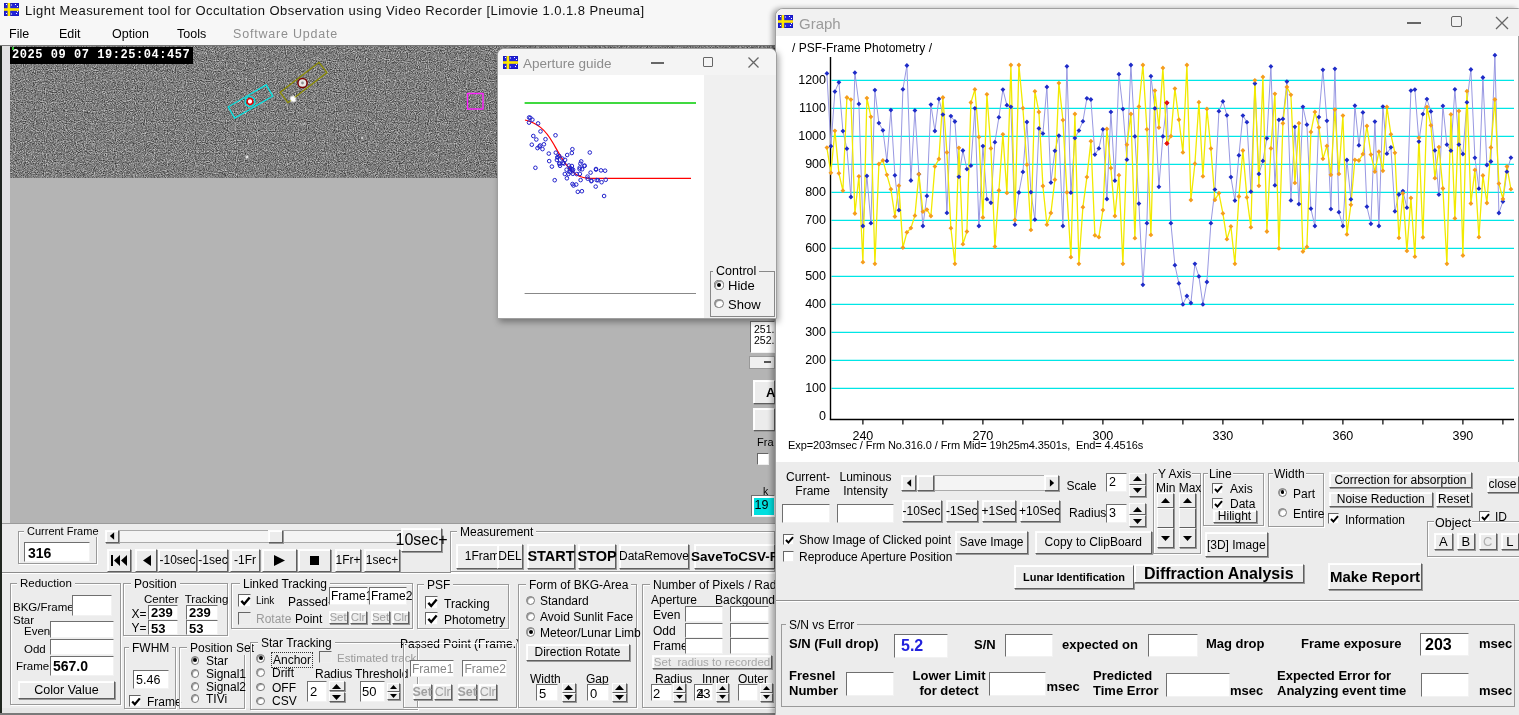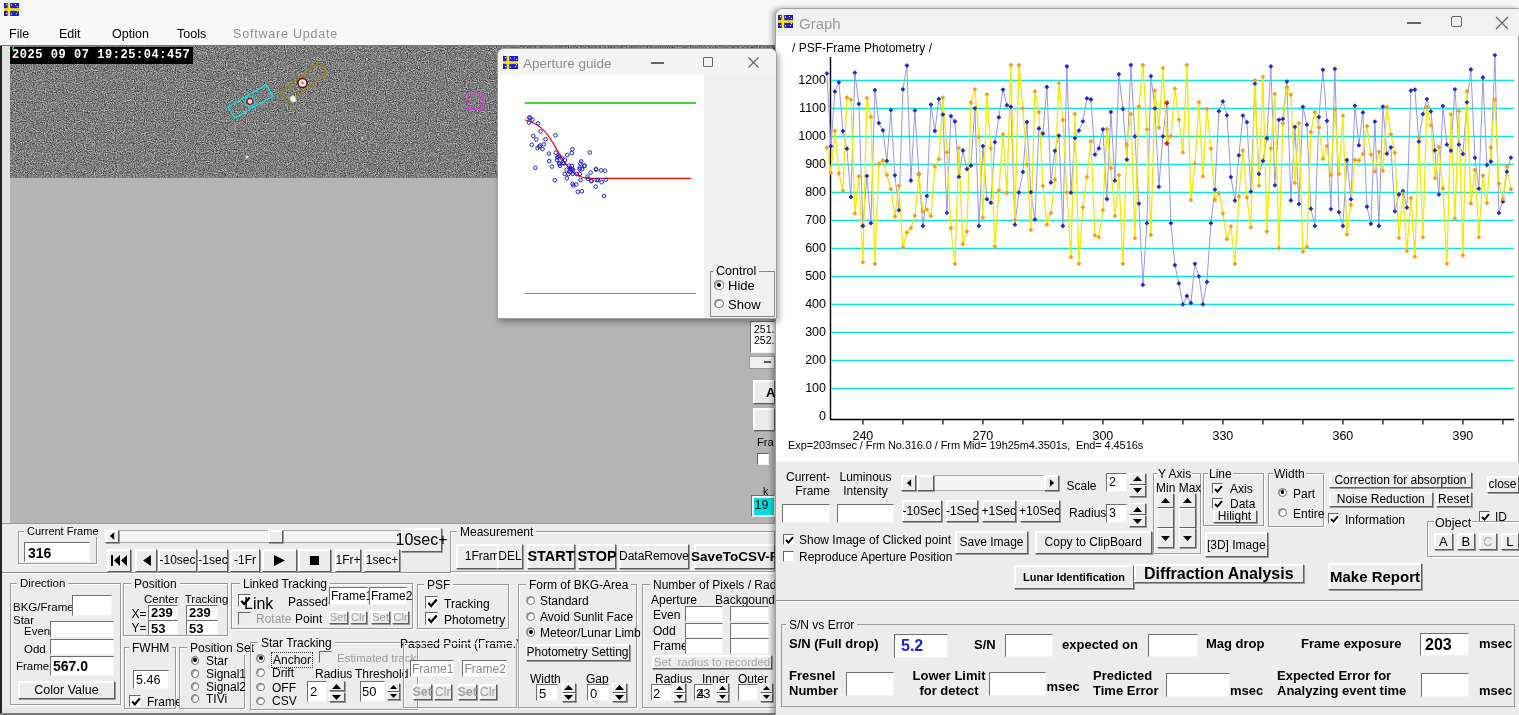--- a/index.html
+++ b/index.html
@@ -33,20 +33,21 @@
           <rect x="2" y="2" width="1" height="1"></rect>
           <rect x="7" y="2.5" width="1" height="1"></rect>
           <rect x="11" y="2" width="1" height="1"></rect>
           <rect x="13" y="4" width="1" height="1"></rect>
           <rect x="2" y="11" width="1" height="1"></rect>
           <rect x="7" y="11.5" width="1" height="1"></rect>
           <rect x="12" y="11" width="1" height="1"></rect>
           <rect x="13" y="9" width="1" height="1"></rect>
         </g>
       </svg></div>
+  <div class="abs" style="left:25px;top:2px;font-size:13px;letter-spacing:0.45px;color:#111;line-height:17px">Light Measurement tool for Occultation Observation using Video Recorder [Limovie 1.0.1.8 Pneuma]</div>
 
   <div class="abs" style="top:27px;font-size:12.5px;color:#000">
     <span class="abs" style="left:9px;white-space:nowrap">File</span>
     <span class="abs" style="left:59px">Edit</span>
     <span class="abs" style="left:112px">Option</span>
     <span class="abs" style="left:177px">Tools</span>
     <span class="abs" style="left:233px;color:#8f8f8f;white-space:nowrap;letter-spacing:0.8px">Software Update</span>
   </div>
   <div class="abs" style="left:0;top:44.5px;width:775px;height:1.2px;background:#777"></div>
 
@@ -153,21 +154,21 @@
   <div class="btn" style="left:401px;top:528px;width:41px;height:23.5px;font-size:16px">10sec+</div>
   <div class="grp" style="left:450px;top:531px;width:325px;height:40.5px"></div>
   <div class="glab" style="left:457px;top:525px;font-size:12px">Measurement</div>
   <div class="btn" style="left:456px;top:544px;width:59px;height:24.5px;font-size:12px">1Frame</div>
   <div class="btn" style="left:497px;top:544px;width:26px;height:24.5px;font-size:12px">DEL</div>
   <div class="btn" style="left:527px;top:544px;width:48px;height:24.5px;font-weight:bold;font-size:14.5px">START</div>
   <div class="btn" style="left:578px;top:544px;width:38px;height:24.5px;font-weight:bold;font-size:14.5px">STOP</div>
   <div class="btn" style="left:619px;top:544px;width:70px;height:24.5px;font-size:12px">DataRemove</div>
   <div class="btn" style="left:694px;top:544px;width:81px;height:24.5px;font-weight:bold;font-size:13.5px">SaveToCSV-F</div>
   <div class="grp" style="left:10px;top:583px;width:110.5px;height:121.5px"></div>
-  <div class="glab" style="left:17px;top:577px;font-size:11.5px">Direction</div>
+  <div class="glab" style="left:17px;top:577px;font-size:11.5px">Reduction</div>
   <div class="lbl" style="left:13px;top:601px;font-size:11.5px">BKG/Frame</div>
   <div class="sunk" style="left:71.5px;top:594.5px;width:40.5px;height:21px"></div>
   <div class="lbl" style="left:13px;top:613.5px;font-size:11.5px">Star</div>
   <div class="lbl" style="left:24px;top:625px;font-size:11.5px">Even</div>
   <div class="sunk" style="left:49.5px;top:621px;width:64px;height:16.5px"></div>
   <div class="lbl" style="left:24px;top:643px;font-size:11.5px">Odd</div>
   <div class="sunk" style="left:49.5px;top:639px;width:64px;height:15.5px"></div>
   <div class="lbl" style="left:16px;top:660px;font-size:11.5px">Frame</div>
   <div class="sunk" style="left:49.5px;top:656px;width:64px;height:19.5px"></div>
   <div class="lbl b" style="left:53px;top:658px;font-size:14px">567.0</div>
@@ -185,21 +186,21 @@
   <div class="lbl b" style="left:151px;top:620.5px;font-size:13px">53</div>
   <div class="sunk" style="left:185.5px;top:620px;width:32.5px;height:14.5px"></div>
   <div class="lbl b" style="left:189px;top:620.5px;font-size:13px">53</div>
   <div class="grp" style="left:231px;top:583px;width:182px;height:46px"></div>
   <div class="glab" style="left:240px;top:577px;font-size:12px">Linked Tracking</div>
   <div class="cbx" style="left:237.5px;top:594px;width:13px;height:13px;background:#fff">
       <svg width="13" height="13" viewBox="0 0 11 11" style="position:absolute;left:0;top:0">
         <path d="M2 5 L4.4 7.6 L9 2.2" fill="none" stroke="#000" stroke-width="2"></path>
       </svg>
     </div>
-  <div class="lbl" style="left:244px;top:594.5px;font-size:16px">Link</div>
+  <div class="lbl" style="left:256px;top:594.5px;font-size:10px">Link</div>
   <div class="lbl" style="left:288px;top:595px;font-size:12px">Passed-</div>
   <div class="sunk" style="left:328.5px;top:587px;width:39px;height:17.5px;border-width:1px"></div>
   <div class="lbl" style="left:331px;top:589px;font-size:12px">Frame1</div>
   <div class="sunk" style="left:368.5px;top:587px;width:38.5px;height:17.5px;border-width:1px"></div>
   <div class="lbl" style="left:371px;top:589px;font-size:12px">Frame2</div>
   <div class="cbx" style="left:237.5px;top:611.5px;width:13px;height:13px;background:#ececec"></div>
   <div class="lbl" style="left:256px;top:612px;font-size:12px;color:#9a9a9a">Rotate</div>
   <div class="lbl" style="left:295px;top:611.5px;font-size:12px">Point</div>
   <div class="btn" style="left:328.5px;top:610.5px;width:19px;height:13.5px;color:#a0a0a0;font-size:11.5px">Set</div>
   <div class="btn" style="left:349.5px;top:610.5px;width:17px;height:13.5px;color:#a0a0a0;font-size:11.5px">Clr</div>
@@ -294,21 +295,21 @@
   <div class="grp" style="left:518px;top:583.5px;width:119px;height:124.5px"></div>
   <div class="glab" style="left:526px;top:577.5px;font-size:12px">Form of BKG-Area</div>
   <div class="rad" style="left:526.0px;top:596.2px;width:9.2px;height:9.2px"></div>
   <div class="lbl" style="left:540px;top:594.4px;font-size:12px">Standard</div>
   <div class="rad" style="left:526.0px;top:611.9px;width:9.2px;height:9.2px"></div>
   <div class="lbl" style="left:540px;top:610.1px;font-size:12px">Avoid Sunlit Face</div>
   <div class="rad" style="left:526.0px;top:627.4px;width:9.2px;height:9.2px">
       <div style="position:absolute;left:50%;top:50%;width:4px;height:4px;margin:-2px 0 0 -2px;border-radius:50%;background:#000"></div>
     </div>
   <div class="lbl" style="left:540px;top:625.6px;font-size:12px">Meteor/Lunar Limb</div>
-  <div class="btn" style="left:525.5px;top:644px;width:104px;height:16.5px;font-size:12px">Photometry Setting</div>
+  <div class="btn" style="left:525.5px;top:644px;width:104px;height:16.5px;font-size:12px">Direction Rotate</div>
   <div class="lbl" style="left:530px;top:671.5px;font-size:12px">Width</div>
   <div class="lbl" style="left:586px;top:671.5px;font-size:12px">Gap</div>
   <div class="sunk" style="left:535.8px;top:683.7px;width:22.5px;height:17px"></div>
   <div class="lbl" style="left:539px;top:685.5px;font-size:13px">5</div>
   <div class="spinbtn" style="left:561.5px;top:683.2px;width:14.5px;height:9.5px">
       <svg width="9" height="5" viewBox="0 0 9 5">
         <path d="M4.5 0 L9 5 L0 5 Z" fill="#000"></path>
       </svg>
     </div>
   <div class="spinbtn" style="left:561.5px;top:692.7px;width:14.5px;height:9.5px">

